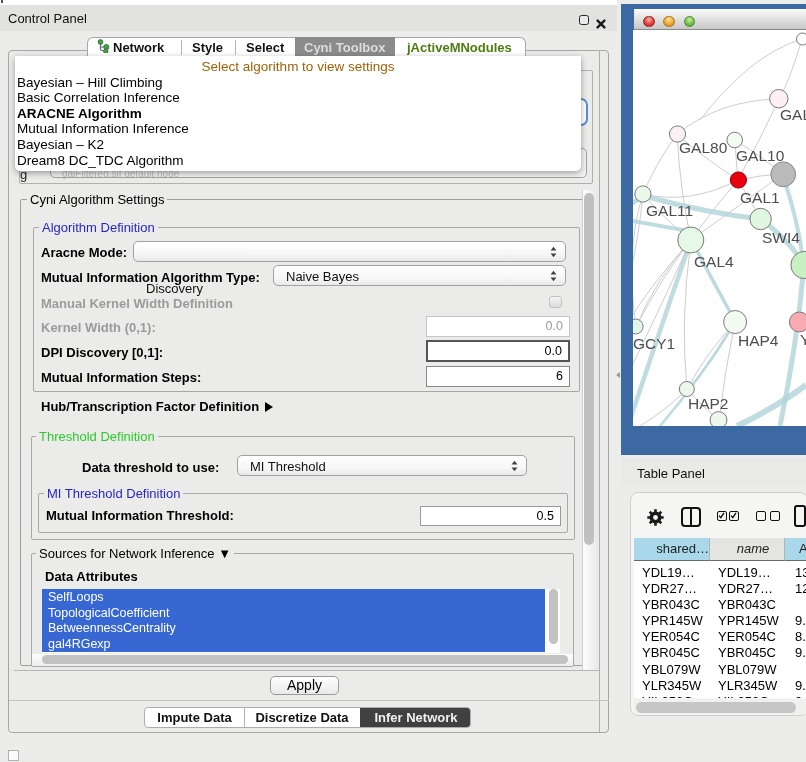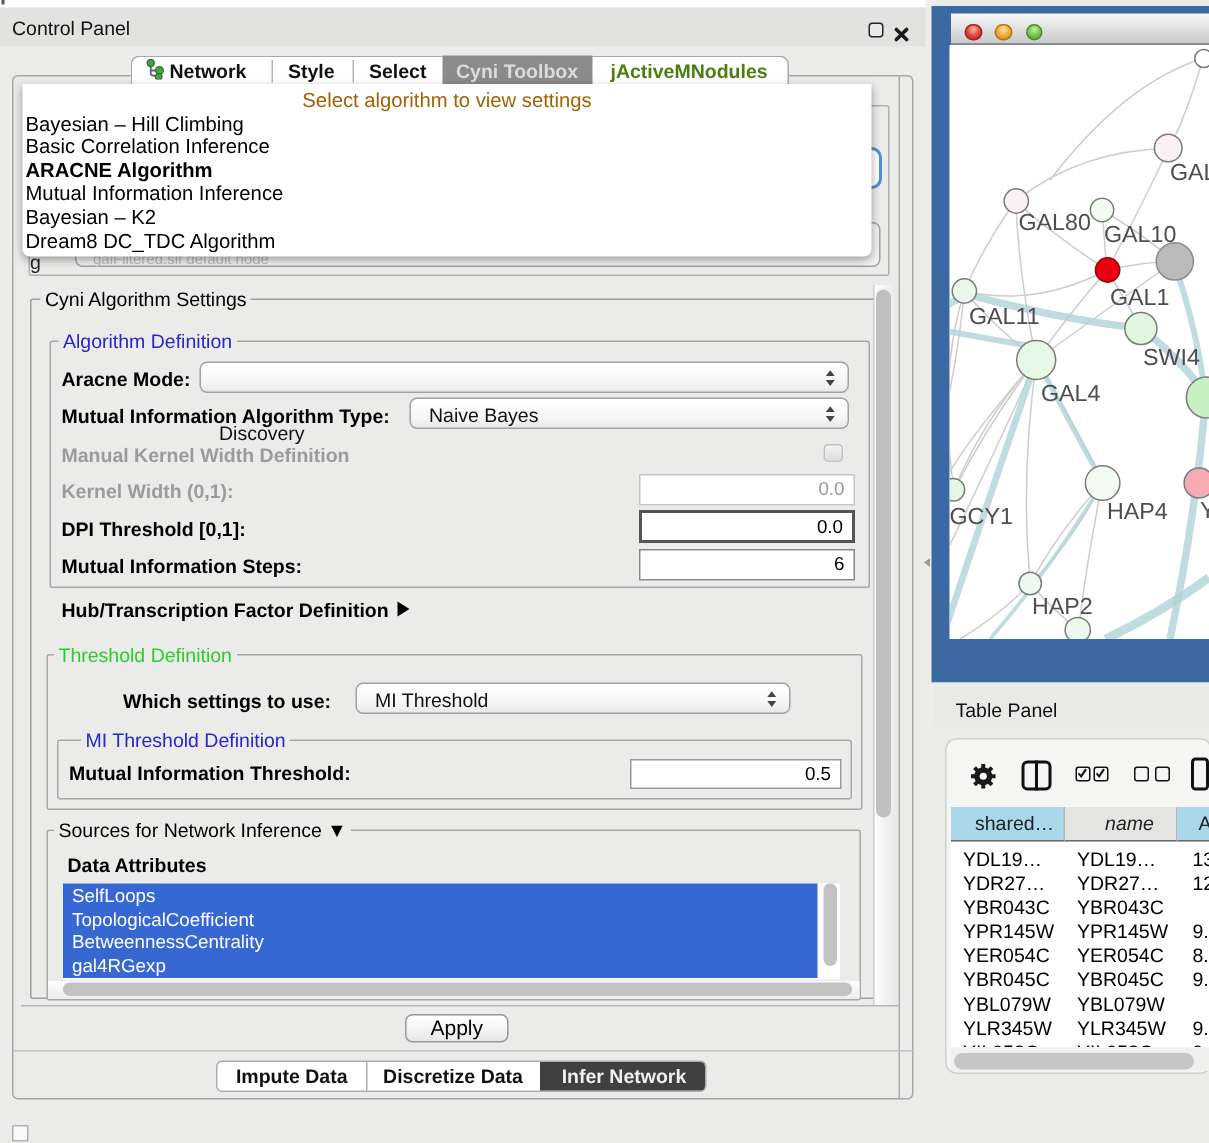--- a/index.html
+++ b/index.html
@@ -92,46 +92,46 @@
         <path d="M4 0 L7.4 4.4 L0.6 4.4 Z M4 12 L7.4 7.6 L0.6 7.6 Z" fill="#444"></path>
       </svg>
   </div>
 
   <div class="lbl" style="left:41px;top:296px;color:#9b9b9b;">Manual Kernel Width Definition</div>
   <div class="abs" style="left:549px;top:296px;width:13px;height:12px;background:linear-gradient(#f5f5f5,#dcdcdc);border:1px solid #c2c2c2;border-radius:3px;"></div>
 
   <div class="lbl" style="left:41px;top:320px;color:#9b9b9b;">Kernel Width (0,1):</div>
   <div class="tfield" style="left:426px;top:316px;width:144px;height:21px;border:1px solid #c6c6c6;color:#9b9b9b;line-height:19px;">0.0</div>
 
-  <div class="lbl" style="left:41px;top:345px;">DPI Threshold [0,1]:</div>
+  <div class="lbl" style="left:41px;top:345px;">DPI Discovery [0,1]:</div>
   <div class="tfield" style="left:426px;top:340px;width:144px;height:22px;border:2px solid #555;line-height:18px;">0.0</div>
 
   <div class="lbl" style="left:41px;top:370px;">Mutual Information Steps:</div>
   <div class="tfield" style="left:426px;top:366px;width:144px;height:21px;border:1px solid #888;line-height:19px;">6</div>
 
   <div class="lbl" style="left:41px;top:399px;">Hub/Transcription Factor Definition</div>
   <div class="abs" style="left:264px;top:399px;width:10px;height:12px;">
     <svg width="10" height="12" viewBox="0 0 10 12">
         <path d="M1 1 L9 6 L1 11 Z" fill="#000"></path>
       </svg>
   </div>
 
   <div class="abs" style="left:31px;top:436px;width:544px;height:104px;border:1px solid #a8a8a8;border-radius:2px;"></div>
   <div class="grouplabel" style="left:36px;top:429px;color:#2ccc2c;">Threshold Definition</div>
 
-  <div class="lbl" style="left:82px;top:460px;">Which settings to use:</div>
+  <div class="lbl" style="left:82px;top:460px;">Data threshold to use:</div>
   <div class="combo" style="left:237px;top:455px;width:290px;height:21px;">
     <span style="position:absolute;left:12px;top:3px;">MI Threshold</span>
     <svg class="arr" viewBox="0 0 8 12">
         <path d="M4 0 L7.4 4.4 L0.6 4.4 Z M4 12 L7.4 7.6 L0.6 7.6 Z" fill="#444"></path>
       </svg>
   </div>
 
   <div class="abs" style="left:38px;top:493px;width:530px;height:40px;border:1px solid #a8a8a8;border-radius:2px;"></div>
-  <div class="grouplabel" style="left:44px;top:486px;color:#2726c9;margin-left:10px;">MI Threshold Definition</div>
+  <div class="grouplabel" style="left:44px;top:486px;color:#2726c9;">MI Threshold Definition</div>
   <div class="lbl" style="left:46px;top:508px;">Mutual Information Threshold:</div>
   <div class="tfield" style="left:420px;top:506px;width:141px;height:20px;border:1px solid #999;line-height:18px;">0.5</div>
 
   <div class="abs" style="left:31px;top:553px;width:543px;height:114px;border:1px solid #a8a8a8;border-radius:2px;"></div>
   <div class="grouplabel" style="left:36px;top:546px;color:#000;font-weight:normal;">Sources for Network Inference <span style="font-size:13px;">▼</span></div>
   <div class="lbl" style="left:45px;top:569px;">Data Attributes</div>
 
   <div class="abs" style="left:42px;top:589px;width:518px;height:64px;background:#fff;"></div>
   <div class="abs" style="left:42px;top:589px;width:503px;height:63px;background:#3767d2;"></div>
   <div class="abs" style="left:48px;top:590px;font-size:12.5px;line-height:15.6px;color:#fff;">SelfLoops<br>TopologicalCoefficient<br>BetweennessCentrality<br>gal4RGexp</div>
@@ -262,21 +262,21 @@
 <div class="abs" style="left:729px;top:511px;width:10px;height:10px;border:1.5px solid #111;border-radius:2px;">
     <svg width="7" height="7" viewBox="0 0 7 7" style="position:absolute;left:0;top:0;">
       <path d="M1 3.6 L2.8 5.6 L6 0.8" stroke="#111" stroke-width="1.4" fill="none"></path>
     </svg>
   </div>
 <div class="abs" style="left:756px;top:511px;width:10px;height:10px;border:1.5px solid #111;border-radius:2px;"></div>
 <div class="abs" style="left:770px;top:511px;width:10px;height:10px;border:1.5px solid #111;border-radius:2px;"></div>
 <div class="abs" style="left:794px;top:505px;width:12px;height:22px;border:2px solid #111;border-radius:3px;background:#f5f5f4;"></div>
 
 <div class="abs" style="left:634px;top:538px;width:172px;height:160px;background:#fff;overflow:hidden;">
-  <div class="abs" style="left:0;top:0;width:76px;height:23px;background:#a8d8ea;border-right:1px solid #b5b5b5;border-bottom:1.5px solid #6a6a6a;text-align:left;font-size:13px;line-height:22px;color:#222;text-indent:16px;">shared…</div>
+  <div class="abs" style="left:0;top:0;width:76px;height:23px;background:#a8d8ea;border-right:1px solid #b5b5b5;border-bottom:1.5px solid #6a6a6a;text-align:right;font-size:13px;line-height:22px;color:#222;text-indent:16px;">shared…</div>
   <div class="abs" style="left:76px;top:0;width:75px;height:23px;background:#e4e4e2;border-right:1px solid #b5b5b5;border-bottom:1.5px solid #6a6a6a;text-align:center;font-size:13px;line-height:22px;color:#222;text-indent:12px;font-style:italic;">name</div>
   <div class="abs" style="left:151px;top:0;width:21px;height:23px;background:#a8d8ea;border-bottom:1.5px solid #6a6a6a;font-size:13px;line-height:22px;color:#222;padding-left:14px;">A</div>
   <div class="abs" style="left:8px;top:27px;font-size:13px;line-height:16.1px;color:#000;">YDL19…<br>YDR27…<br>YBR043C<br>YPR145W<br>YER054C<br>YBR045C<br>YBL079W<br>YLR345W<br>YIL052C</div>
   <div class="abs" style="left:84px;top:27px;font-size:13px;line-height:16.1px;color:#000;">YDL19…<br>YDR27…<br>YBR043C<br>YPR145W<br>YER054C<br>YBR045C<br>YBL079W<br>YLR345W<br>YIL052C</div>
   <div class="abs" style="left:161px;top:27px;font-size:13px;line-height:16.1px;color:#000;">13<br>12<br><br>9.<br>8.<br>9.<br><br>9.<br>9.</div>
 </div>
 <div class="abs" style="left:634px;top:699px;width:172px;height:15px;background:#f0f0ef;"></div>
 <div class="abs" style="left:636px;top:702px;width:160px;height:11px;background:#c6c6c6;border-radius:6px;"></div>
 
 <div class="abs" style="left:616px;top:372px;width:0;height:0;border-top:3px solid transparent;border-bottom:3px solid transparent;border-right:4px solid #9a9a9a;"></div>

